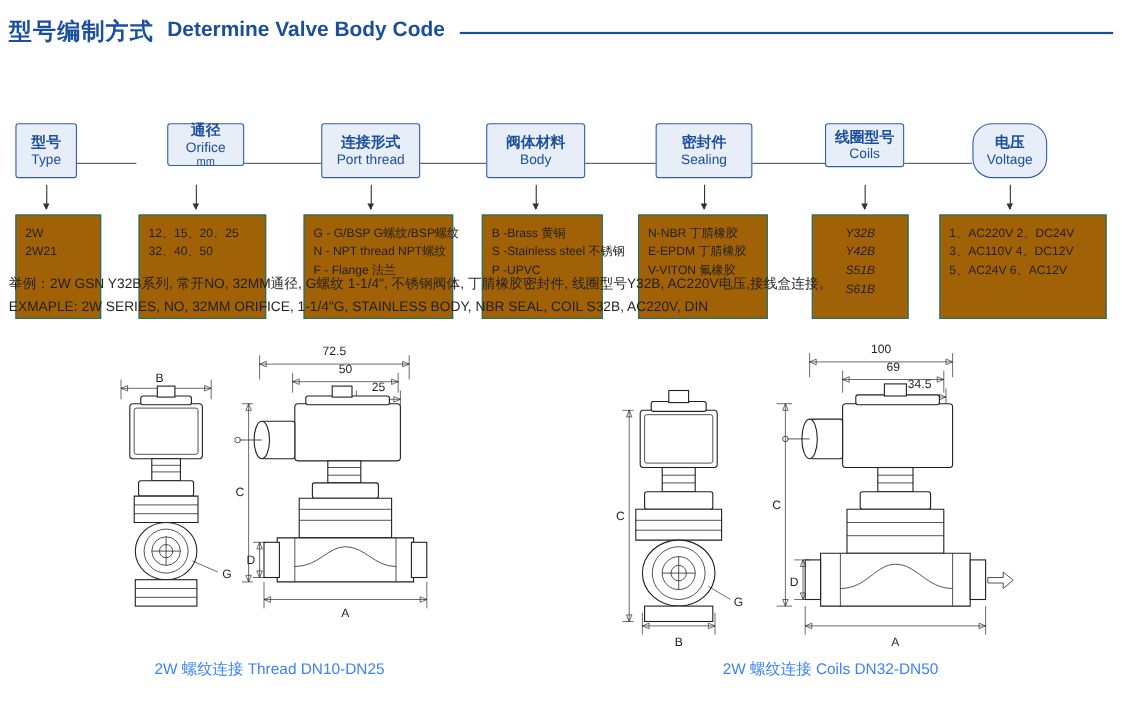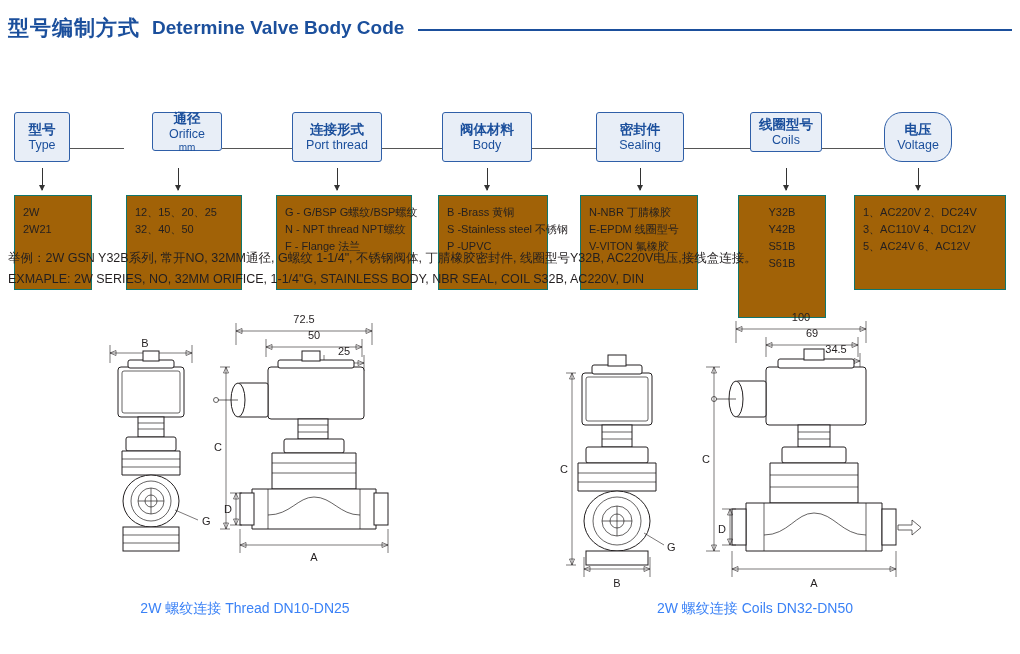--- a/index.html
+++ b/index.html
@@ -121,30 +121,30 @@
       <div class="ln">P -UPVC</div>
     </div>
 
     <div class="cell head-box" style="left:596px;top:57px;width:88px;height:50px;">
       <span class="h-cn">密封件</span>
       <span class="h-en">Sealing</span>
     </div>
     <div class="arrow" style="left:640px;top:113px;height:22px;"></div>
     <div class="cell body-box" style="left:580px;top:140px;width:118px;height:95px;">
       <div class="ln">N-NBR 丁腈橡胶</div>
-      <div class="ln">E-EPDM 线圈型号</div>
+      <div class="ln">E-EPDM 丁腈橡胶</div>
       <div class="ln">V-VITON 氟橡胶</div>
     </div>
 
     <div class="cell head-box" style="left:750px;top:57px;width:72px;height:40px;">
       <span class="h-cn">线圈型号</span>
       <span class="h-en">Coils</span>
     </div>
     <div class="arrow" style="left:786px;top:113px;height:22px;"></div>
-    <div class="cell body-box center" style="left:738px;top:140px;width:88px;height:123px;">
+    <div class="cell body-box center" style="left:738px;top:140px;width:88px;height:95px;font-style:italic;">
       <div class="ln">Y32B</div>
       <div class="ln">Y42B</div>
       <div class="ln">S51B</div>
       <div class="ln">S61B</div>
     </div>
 
     <div class="cell head-box" style="left:884px;top:57px;width:68px;height:50px;border-radius:18px;">
       <span class="h-cn">电压</span>
       <span class="h-en">Voltage</span>
     </div>

